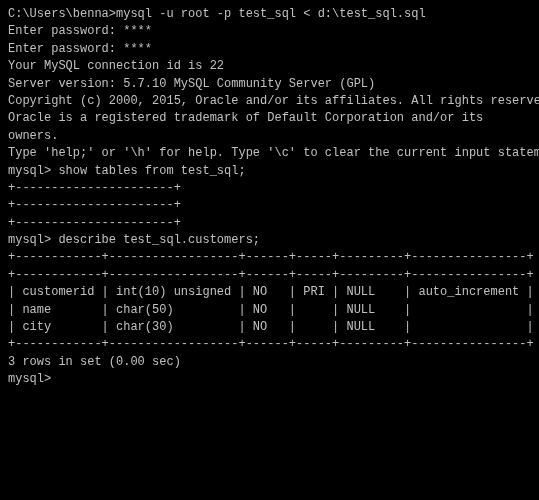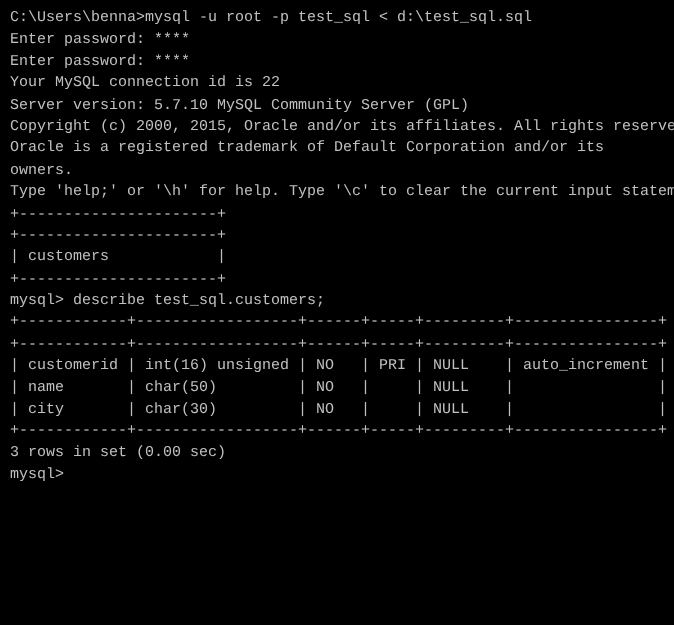--- a/index.html
+++ b/index.html
@@ -33,28 +33,28 @@
     <span class="line">Your MySQL connection id is 22</span>
     <span class="line">Server version: 5.7.10 MySQL Community Server (GPL)</span>
     <span class="line"></span>
     <span class="line">Copyright (c) 2000, 2015, Oracle and/or its affiliates. All rights reserved.</span>
     <span class="line"></span>
     <span class="line">Oracle is a registered trademark of Default Corporation and/or its</span>
     <span class="line">owners.</span>
     <span class="line"></span>
     <span class="line">Type 'help;' or '\h' for help. Type '\c' to clear the current input statement.</span>
     <span class="line"></span>
+    <span class="line">mysql&gt; show tables from test_sql;</span>
     <span class="line">+----------------------+</span>
     <span class="line">+----------------------+</span>
-    <span class="line">| customers            |</span>
     <span class="line">+----------------------+</span>
     <span class="line"></span>
     <span class="line">mysql&gt; describe test_sql.customers;</span>
     <span class="line">+------------+------------------+------+-----+---------+----------------+</span>
     <span class="line">+------------+------------------+------+-----+---------+----------------+</span>
-    <span class="line">| customerid | int(16) unsigned | NO   | PRI | NULL    | auto_increment |</span>
+    <span class="line">| customerid | int(10) unsigned | NO   | PRI | NULL    | auto_increment |</span>
     <span class="line">| name       | char(50)         | NO   |     | NULL    |                |</span>
     <span class="line">| city       | char(30)         | NO   |     | NULL    |                |</span>
     <span class="line">+------------+------------------+------+-----+---------+----------------+</span>
     <span class="line">3 rows in set (0.00 sec)</span>
     <span class="line"></span>
     <span class="line">mysql&gt; </span>
   </div>
 
 </body></html>

